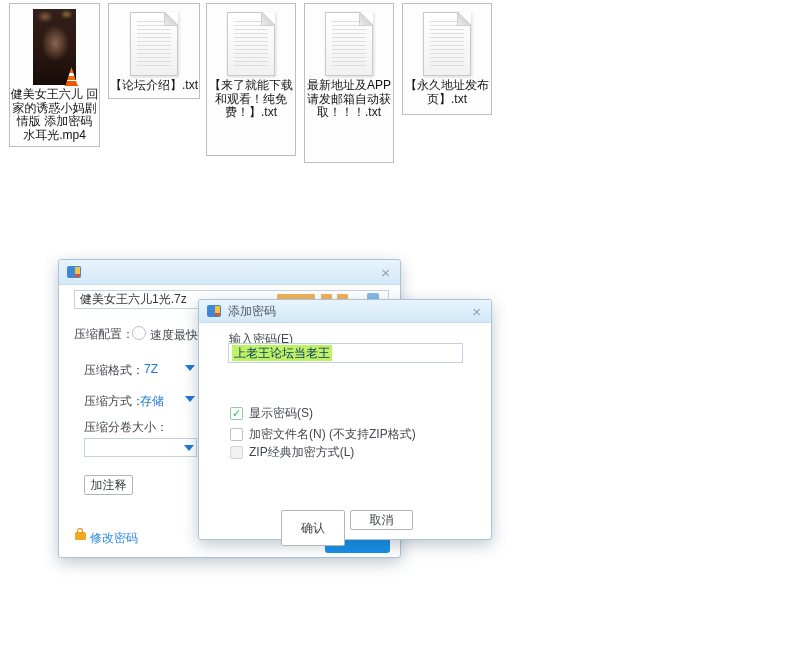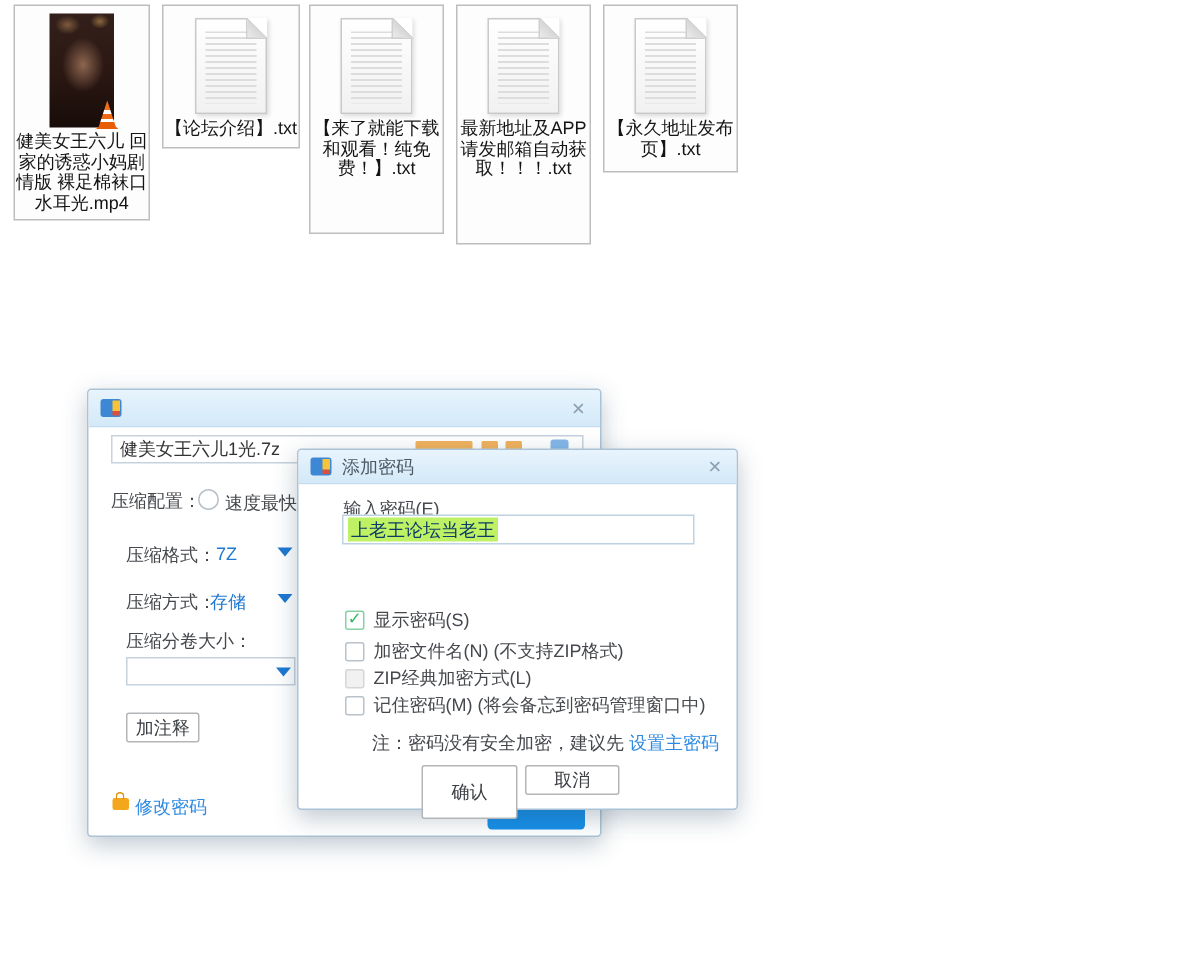--- a/index.html
+++ b/index.html
@@ -90,21 +90,21 @@
 </head>
 <body>
 
 <div class="tile" style="left:9px;top:3px;width:91px;height:144px">
   <div class="vthumb">
     <div class="cone"></div>
   </div>
   <div class="tile-label">
     <div>健美女王六儿 回</div>
     <div>家的诱惑小妈剧</div>
-    <div>情版 裸足棉袜口</div>
+    <div>情版 添加密码</div>
     <div>水耳光.mp4</div>
   </div>
 </div>
 
 <div class="tile" style="left:108px;top:3px;width:92px;height:96px">
   <div class="doc">
       <div class="lines"></div>
       <div class="fold"></div>
     </div>
   <div class="tile-label">
@@ -203,24 +203,17 @@
     <span class="cblabel">显示密码(S)</span>
   </div>
   <div class="cbrow" style="top:126px">
     <span class="cb"></span>
     <span class="cblabel">加密文件名(N) (不支持ZIP格式)</span>
   </div>
   <div class="cbrow" style="top:144px">
     <span class="cb disabled"></span>
     <span class="cblabel gray">ZIP经典加密方式(L)</span>
   </div>
-  <div class="cbrow" style="top:162px">
-    <span class="cb"></span>
-    <span class="cblabel linkblue">记住密码(M) (将会备忘到密码管理窗口中)</span>
-  </div>
-
-  <div class="lbl" style="left:49px;top:187px">
-    <span>注：密码没有安全加密，建议先 </span><span class="linkblue">设置主密码</span>
-  </div>
+
 
   <div class="btn" style="left:82px;top:210px;width:64px;height:36px">确认</div>
   <div class="btn" style="left:151px;top:210px;width:63px;height:20px">取消</div>
 </div>
 
 </body></html>

